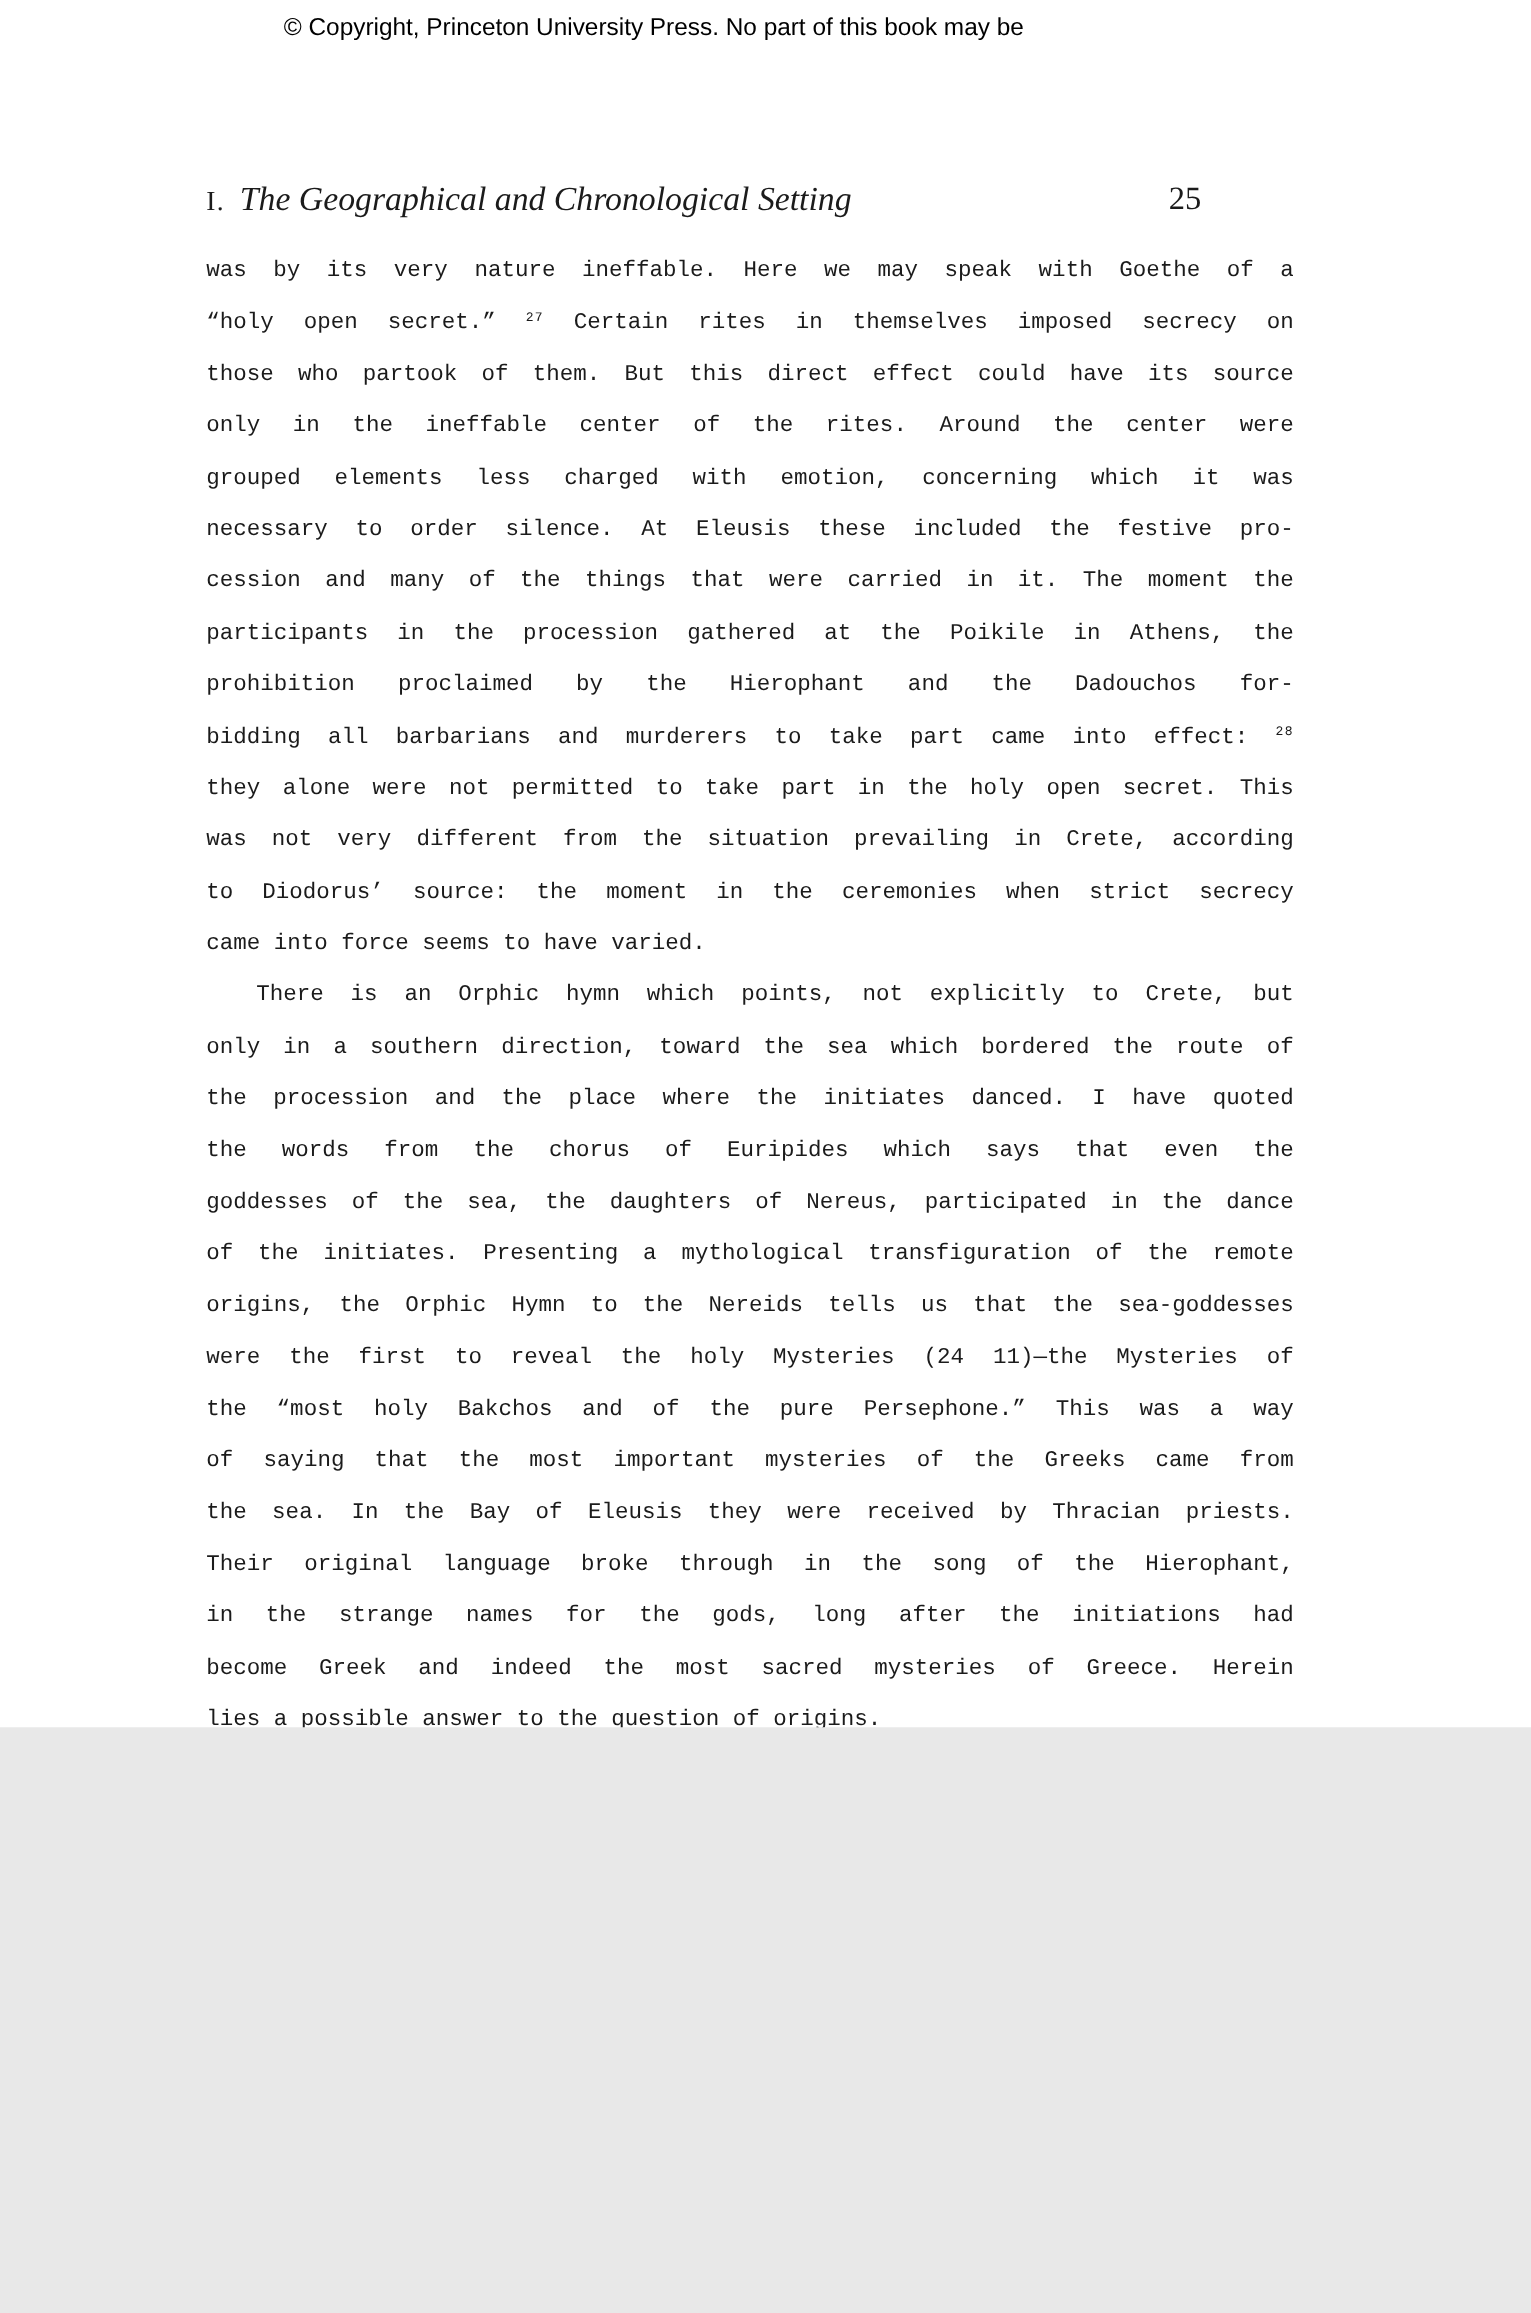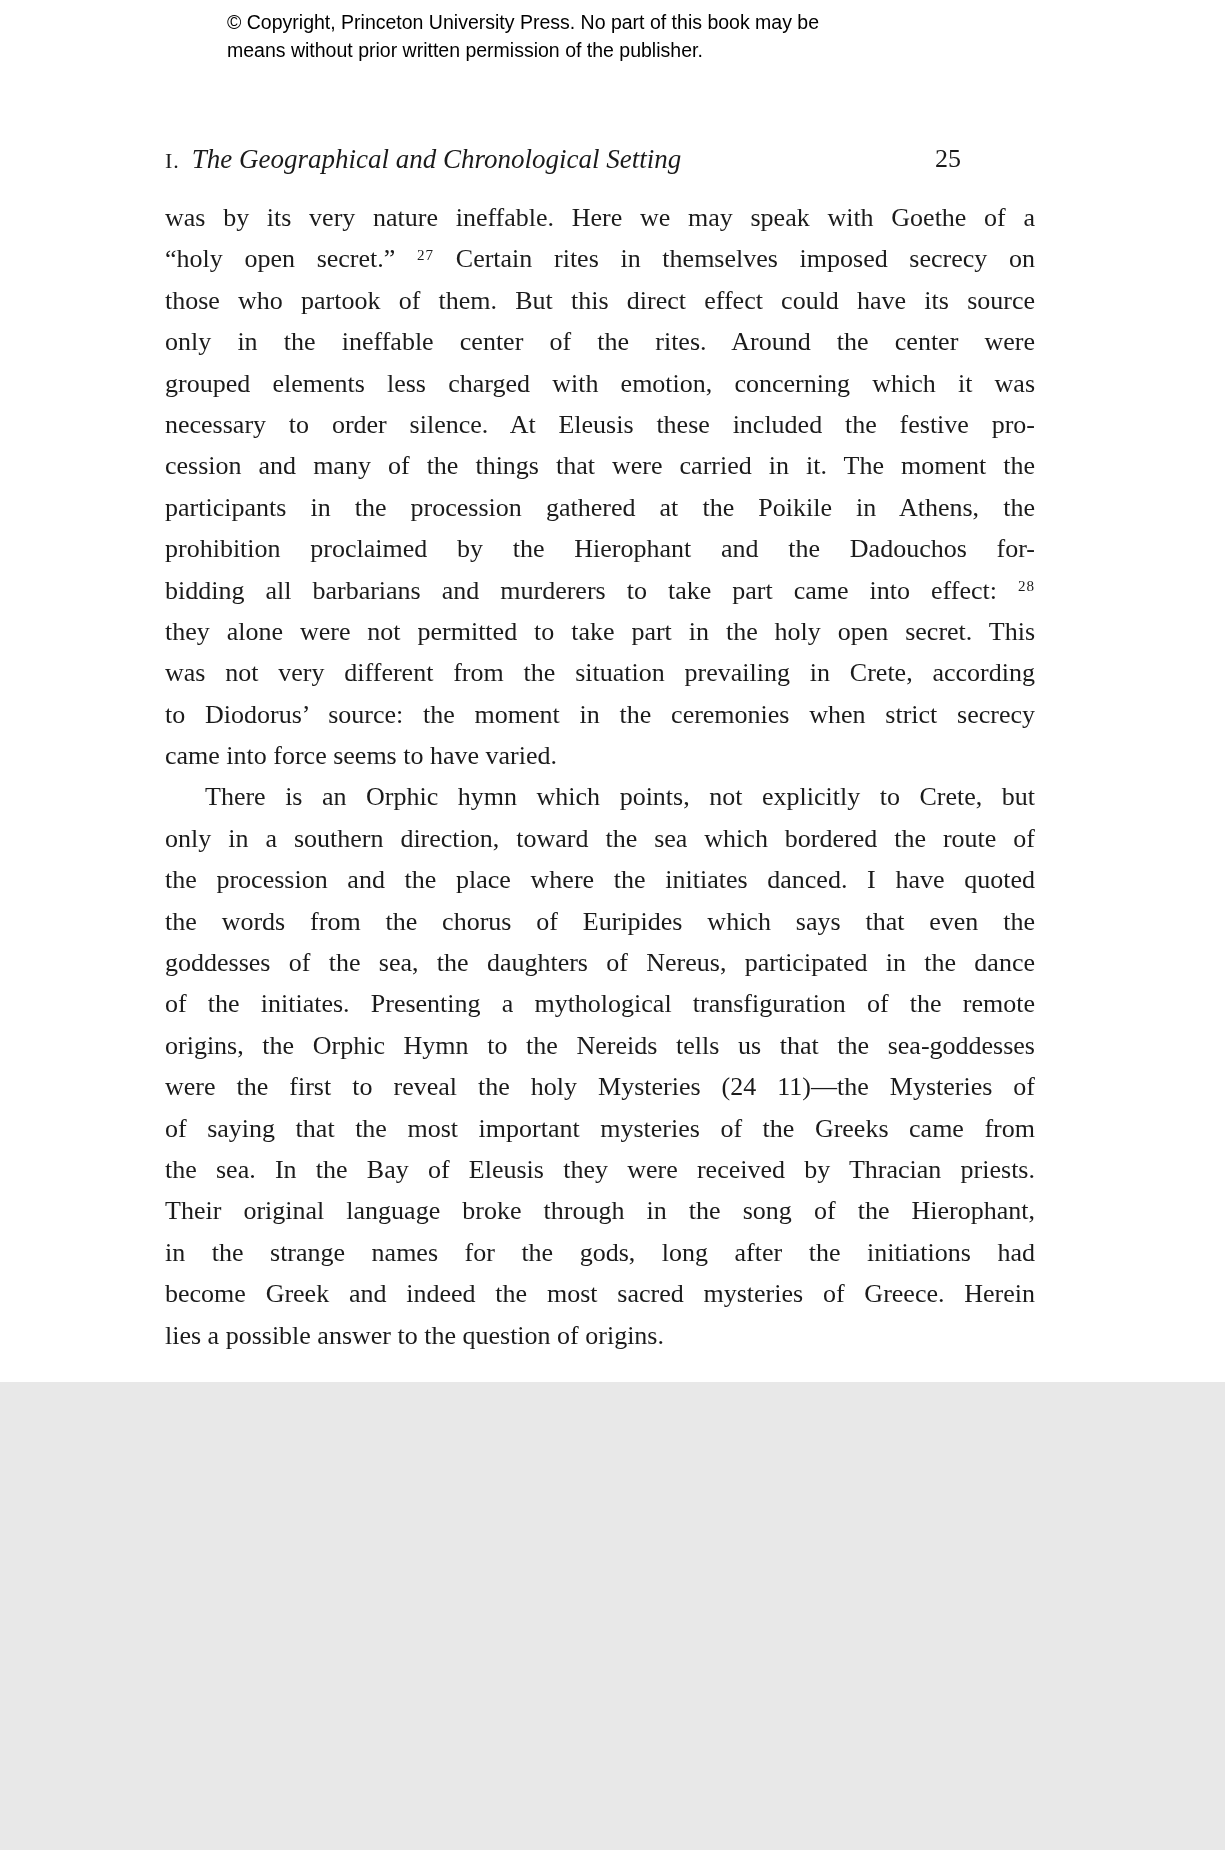--- a/index.html
+++ b/index.html
@@ -45,21 +45,22 @@
     position: absolute;
     left: 770px;
     top: 0;
     font-size: 26px;
   }
   .body-text {
     position: absolute;
     left: 165px;
     top: 197px;
     width: 870px;
-    font-size: 26px;
+    font-size: 18px;
+    font-family: Liberation Mono, monospace;
   }
   .line {
     height: 41.4px;
     line-height: 41.4px;
     text-align: justify;
     text-align-last: justify;
     white-space: normal;
   }
   .line.last {
     text-align-last: left;
@@ -84,21 +85,20 @@
     color: #000;
   }
 </style>
 </head>
 <body>
 
 <div class="page">
 
   <div class="copyright">
     <div>© Copyright, Princeton University Press. No part of this book may be</div>
-    <div>means without prior written permission of the publisher.</div>
   </div>
 
   <div class="running-header">
     <span class="chapter-number">I.</span><span class="chapter-title">The Geographical and Chronological Setting</span>
     <span class="page-number">25</span>
   </div>
 
   <div class="body-text">
       <div class="line">was by its very nature ineffable. Here we may speak with Goethe of a</div>
       <div class="line">“holy open secret.” <sup>27</sup> Certain rites in themselves imposed secrecy on</div>
@@ -115,20 +115,21 @@
       <div class="line">to Diodorus’ source: the moment in the ceremonies when strict secrecy</div>
       <div class="line last">came into force seems to have varied.</div>
       <div class="line indent">There is an Orphic hymn which points, not explicitly to Crete, but</div>
       <div class="line">only in a southern direction, toward the sea which bordered the route of</div>
       <div class="line">the procession and the place where the initiates danced. I have quoted</div>
       <div class="line">the words from the chorus of Euripides which says that even the</div>
       <div class="line">goddesses of the sea, the daughters of Nereus, participated in the dance</div>
       <div class="line">of the initiates. Presenting a mythological transfiguration of the remote</div>
       <div class="line">origins, the Orphic Hymn to the Nereids tells us that the sea-goddesses</div>
       <div class="line">were the first to reveal the holy Mysteries (24 11)—the Mysteries of</div>
+      <div class="line">the “most holy Bakchos and of the pure Persephone.” This was a way</div>
       <div class="line">of saying that the most important mysteries of the Greeks came from</div>
       <div class="line">the sea. In the Bay of Eleusis they were received by Thracian priests.</div>
       <div class="line">Their original language broke through in the song of the Hierophant,</div>
       <div class="line">in the strange names for the gods, long after the initiations had</div>
       <div class="line">become Greek and indeed the most sacred mysteries of Greece. Herein</div>
       <div class="line last">lies a possible answer to the question of origins.</div>
     </div>
 
   <div class="footer">
     <span>For general queries, contact info@press.princeton.edu</span>

